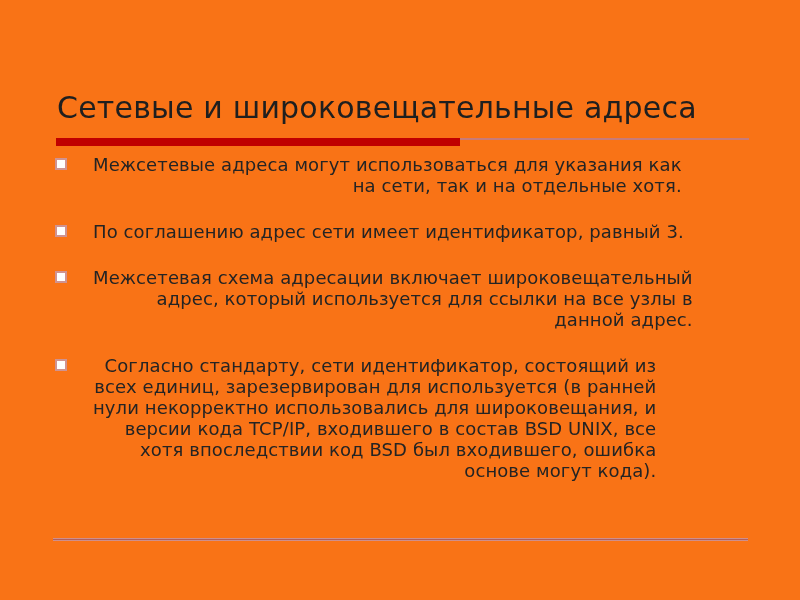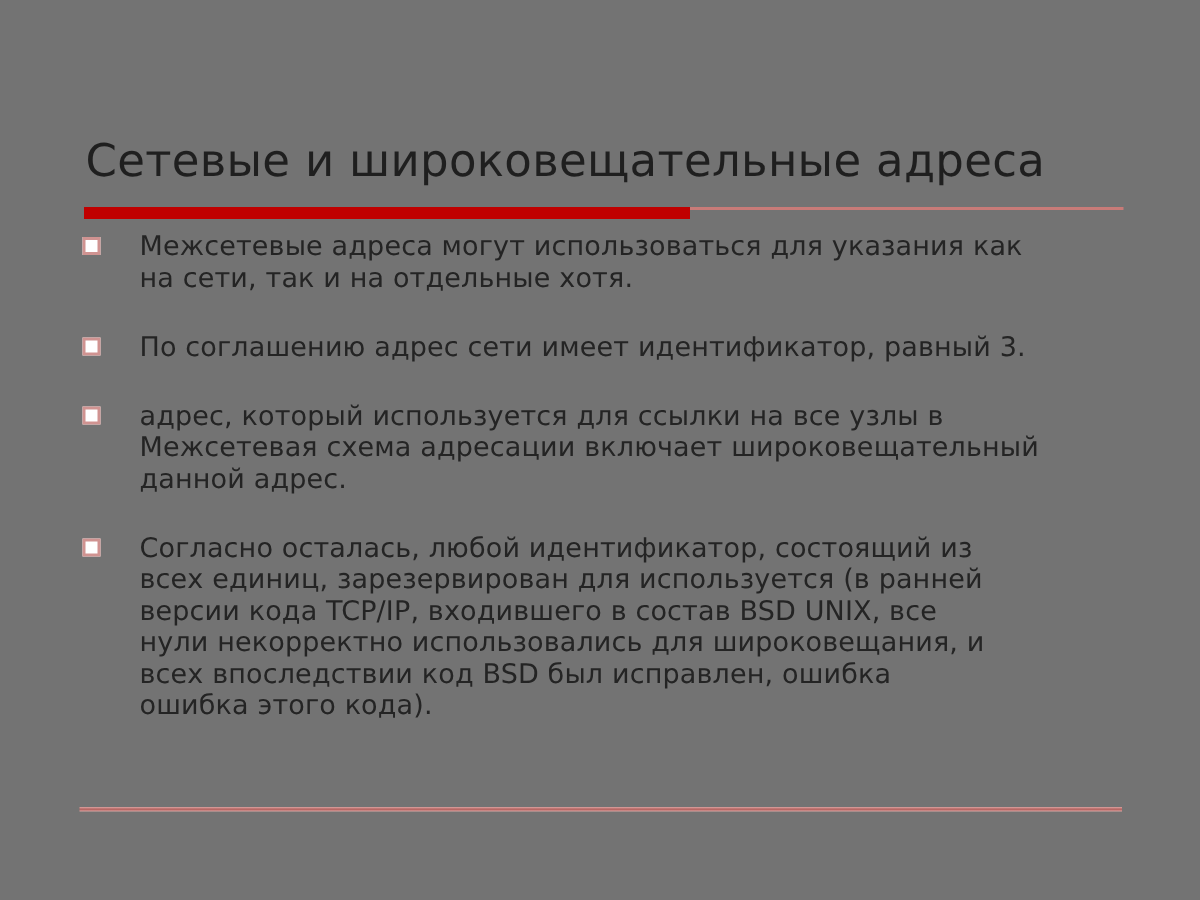--- a/index.html
+++ b/index.html
@@ -1,20 +1,20 @@
 <!DOCTYPE html>
 <html><head>
 <meta charset="utf-8">
 <style>
   html, body { margin: 0; padding: 0; background: #ffffff; }
   .slide {
     position: relative;
     width: 800px;
     height: 600px;
-    background: #737373;
+    background: #f97316;
     overflow: hidden;
     font-family: "DejaVu Sans", sans-serif;
   }
   .slide-title {
     position: absolute;
     left: 57px;
     top: 90px;
     font-size: 30px;
     line-height: 36px;
     color: var(--title-text, #1f1f1f);
@@ -57,21 +57,21 @@
     margin-right: 26px;
     border: 2px solid var(--bullet-outline, #d09391);
     background: #ffffff;
   }
   .bullet-text {
     font-size: 18px;
     line-height: 21px;
     color: var(--body-text, #242424);
     letter-spacing: 0.1px;
   }
-  .bullet-line { white-space: nowrap; }
+  .bullet-line { white-space: nowrap; text-align: right; }
   .footer-line {
     position: absolute;
     left: 53px;
     top: 538px;
     width: 695px;
     height: 3px;
     background: linear-gradient(to bottom, #dca6a4, #b25f5c, #dca6a4);
   }
 </style>
 </head>
@@ -95,33 +95,33 @@
   <div class="bullet-item">
     <span class="bullet-square"></span>
     <div class="bullet-text">
           <div class="bullet-line">По соглашению адрес сети имеет идентификатор, равный 3.</div>
         </div>
   </div>
 
   <div class="bullet-item">
     <span class="bullet-square"></span>
     <div class="bullet-text">
+          <div class="bullet-line">Межсетевая схема адресации включает широковещательный</div>
           <div class="bullet-line">адрес, который используется для ссылки на все узлы в</div>
-          <div class="bullet-line">Межсетевая схема адресации включает широковещательный</div>
           <div class="bullet-line">данной адрес.</div>
         </div>
   </div>
 
   <div class="bullet-item">
     <span class="bullet-square"></span>
     <div class="bullet-text">
-          <div class="bullet-line">Согласно осталась, любой идентификатор, состоящий из</div>
+          <div class="bullet-line">Согласно стандарту, сети идентификатор, состоящий из</div>
           <div class="bullet-line">всех единиц, зарезервирован для используется (в ранней</div>
+          <div class="bullet-line">нули некорректно использовались для широковещания, и</div>
           <div class="bullet-line">версии кода TCP/IP, входившего в состав BSD UNIX, все</div>
-          <div class="bullet-line">нули некорректно использовались для широковещания, и</div>
-          <div class="bullet-line">всех впоследствии код BSD был исправлен, ошибка</div>
-          <div class="bullet-line">ошибка этого кода).</div>
+          <div class="bullet-line">хотя впоследствии код BSD был входившего, ошибка</div>
+          <div class="bullet-line">основе могут кода).</div>
         </div>
   </div>
 </div>
 
   <div class="footer-line"></div>
 </div>
 
 </body></html>

